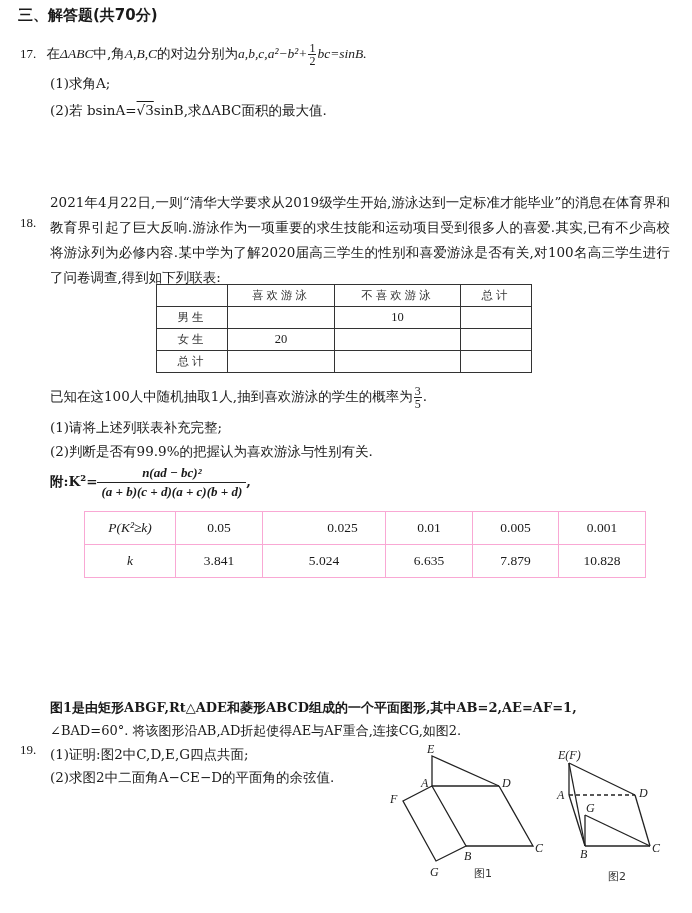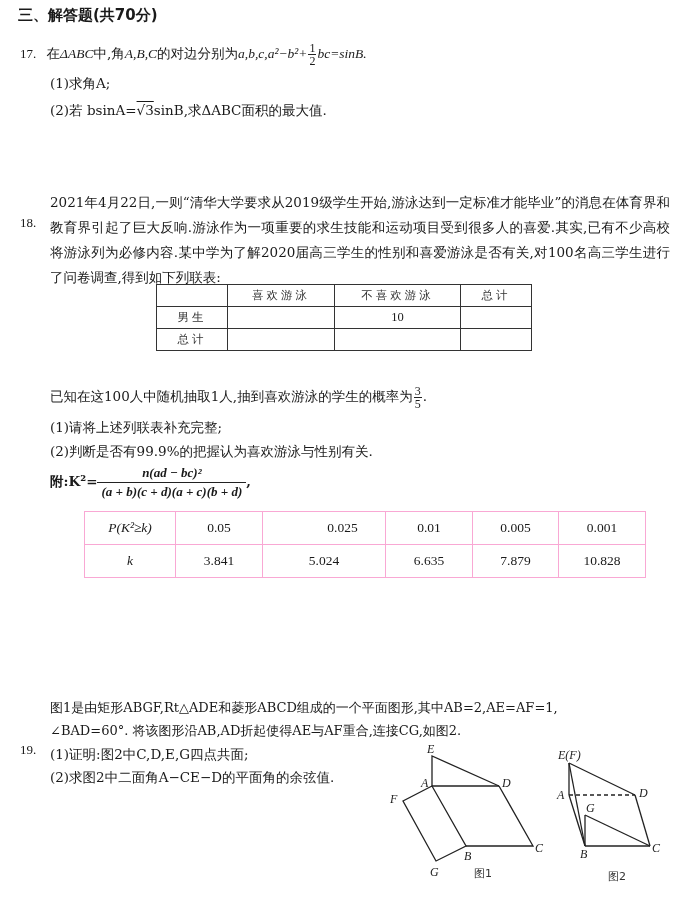--- a/index.html
+++ b/index.html
@@ -58,20 +58,26 @@
       <td class="hdr" style="width:125px;">不喜欢游泳</td>
       <td class="hdr" style="width:70px;">总计</td>
     </tr>
     <tr>
       <td class="hdr">男生</td>
       <td></td>
       <td>10</td>
       <td></td>
     </tr>
     <tr>
+      <td class="hdr">女生</td>
+      <td>20</td>
+      <td></td>
+      <td></td>
+    </tr>
+    <tr>
       <td class="hdr">总计</td>
       <td></td>
       <td></td>
       <td></td>
     </tr>
   </tbody>
     </table>
 
   <div class="abs" style="left:50px; top:381px; line-height:30px;">
     <span>已知在这100人中随机抽取1人,抽到喜欢游泳的学生的概率为</span><span class="frac"><span class="num">3</span><span class="den">5</span></span><span>.</span>
@@ -100,21 +106,21 @@
       <td>6.635</td>
       <td>7.879</td>
       <td>10.828</td>
     </tr>
   </tbody>
     </table>
 </div>
 
 <div>
   <div class="abs qnum" style="left:20px; top:718px; line-height:24px;">19.</div>
-  <div class="abs line" style="left:50px; top:697px; font-size:13px;">图1是由矩形ABGF,Rt△ADE和菱形ABCD组成的一个平面图形,其中AB=2,AE=AF=1,</div>
+  <div class="abs line" style="left:50px; top:697px; font-size:13px;font-weight:bold;">图1是由矩形ABGF,Rt△ADE和菱形ABCD组成的一个平面图形,其中AB=2,AE=AF=1,</div>
   <div class="abs line" style="left:50px; top:720px; font-size:13px;">∠BAD=60°. 将该图形沿AB,AD折起使得AE与AF重合,连接CG,如图2.</div>
   <div class="abs line" style="left:50px; top:743px;">(1)证明:图2中C,D,E,G四点共面;</div>
   <div class="abs line" style="left:50px; top:766px;">(2)求图2中二面角A−CE−D的平面角的余弦值.</div>
 
   <svg class="abs" style="left:380px; top:735px;" width="180" height="178">
     <g stroke="#222" stroke-width="1.3" fill="none" transform="translate(-380,-735)">
       <polyline points="432,786 432,756 499,786"></polyline>
       <line x1="432" y1="786" x2="499" y2="786"></line>
       <polygon points="432,786 403,801 436,861 466,846"></polygon>
       <polyline points="466,846 533,846 499,786"></polyline>

